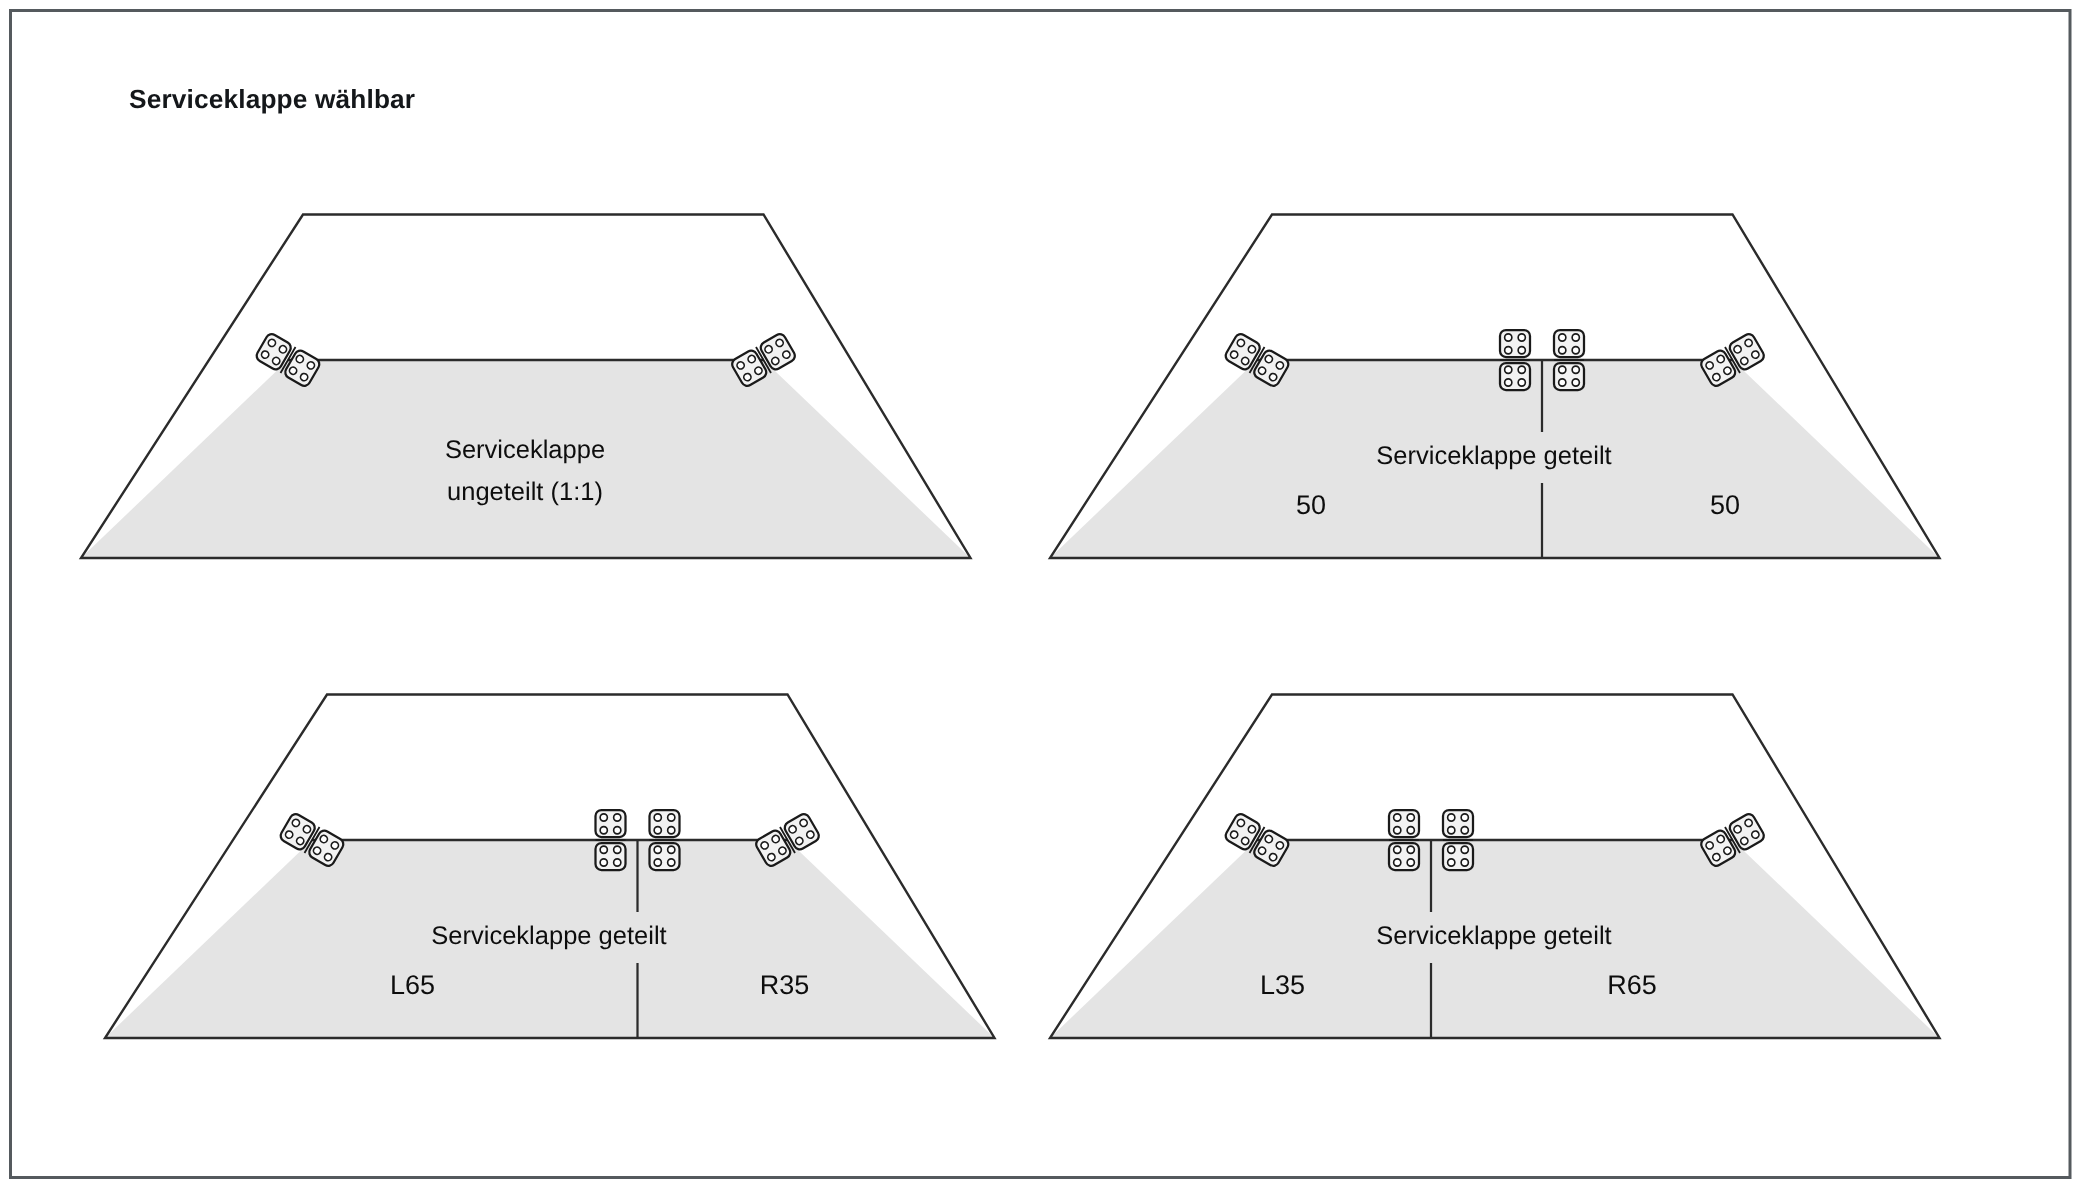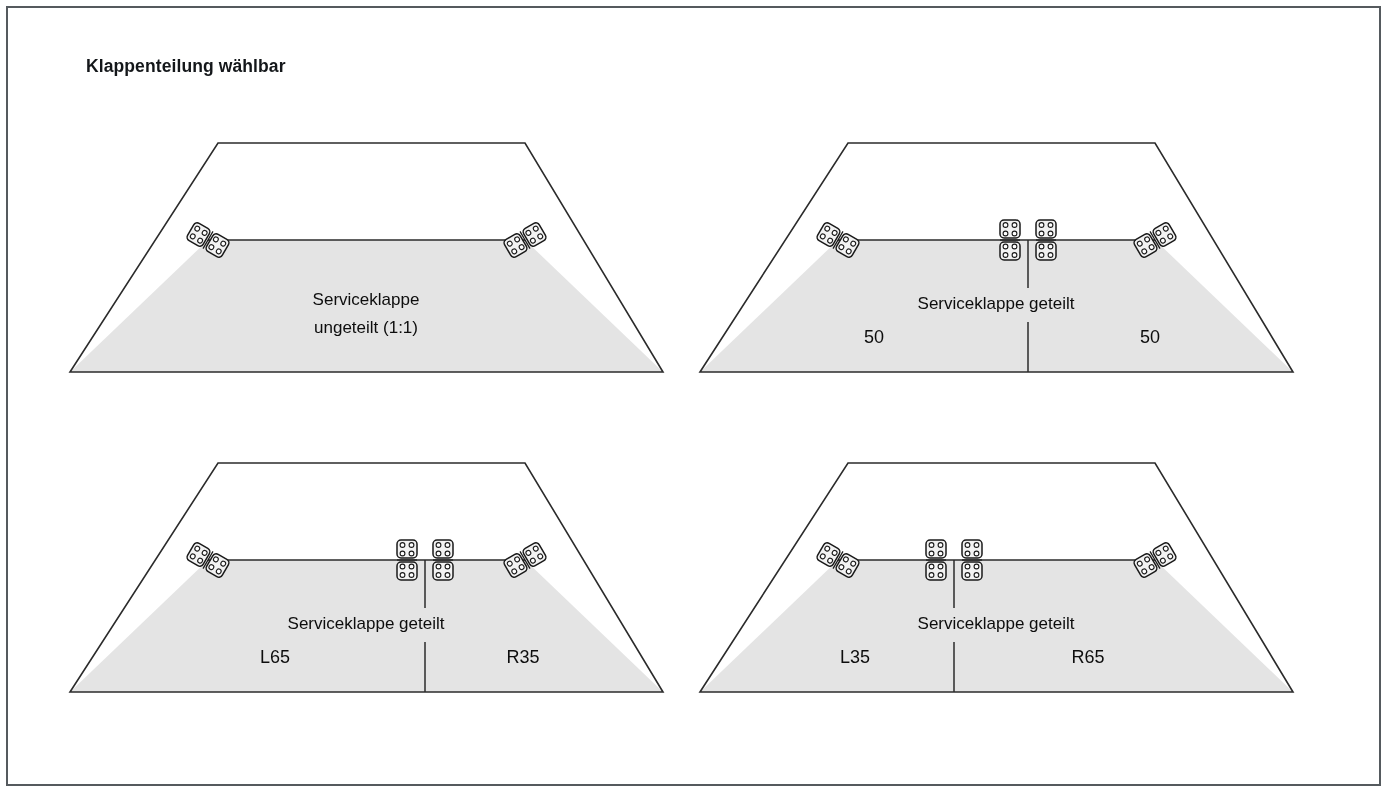--- a/index.html
+++ b/index.html
@@ -44,21 +44,21 @@
     position: absolute;
     width: 640px;
     height: 260px;
   }
   .panel svg {
     display: block;
     width: 640px;
     height: 260px;
     overflow: visible;
   }
-  #panel-1 { left: 60px;  top: 130px; }
+  #panel-1 { left: 44px;  top: 130px; }
   #panel-2 { left: 690px; top: 130px; }
   #panel-3 { left: 60px;  top: 450px; }
   #panel-4 { left: 690px; top: 450px; }
 
   .flap-fill   { fill: #e4e4e4; }
   .outline     { fill: none; stroke: #2b2b2b; stroke-width: 1.6; }
   .hinge-line  { stroke: #2b2b2b; stroke-width: 1.6; }
   .divider     { stroke: #2b2b2b; stroke-width: 1.5; }
   .hinge-body  { fill: #f2f2f2; stroke: #1a1a1a; stroke-width: 1.5; }
   .hinge-hole  { fill: #ffffff; stroke: #1a1a1a; stroke-width: 1.1; }
@@ -73,21 +73,21 @@
   }
   .lbl-split { font-size: 17px; }
   .lbl-val   { font-size: 18px; }
 </style>
 </head>
 <body>
 
 <div id="page">
   <div id="frame"></div>
 
-  <div id="title">Klappenteilung wählbar</div>
+  <div id="title">Serviceklappe wählbar</div>
 
   <div class="panel" id="panel-1">
     <svg viewBox="0 0 640 260" xmlns="http://www.w3.org/2000/svg">
       <polygon class="flap-fill" points="10,242 148,110 465,110 603,242"></polygon>
       <polygon class="outline" points="158,13 465,13 603,242 10,242"></polygon>
       <line class="hinge-line" x1="148" y1="110" x2="465" y2="110"></line>
       <g transform="translate(148,110) rotate(-60)">
         <rect class="hinge-body" x="-10" y="-20" width="20" height="18" rx="4"></rect>
         <rect class="hinge-body" x="-10" y="2" width="20" height="18" rx="4"></rect>
         <circle class="hinge-hole" cx="-4.5" cy="-15" r="2.4"></circle>

